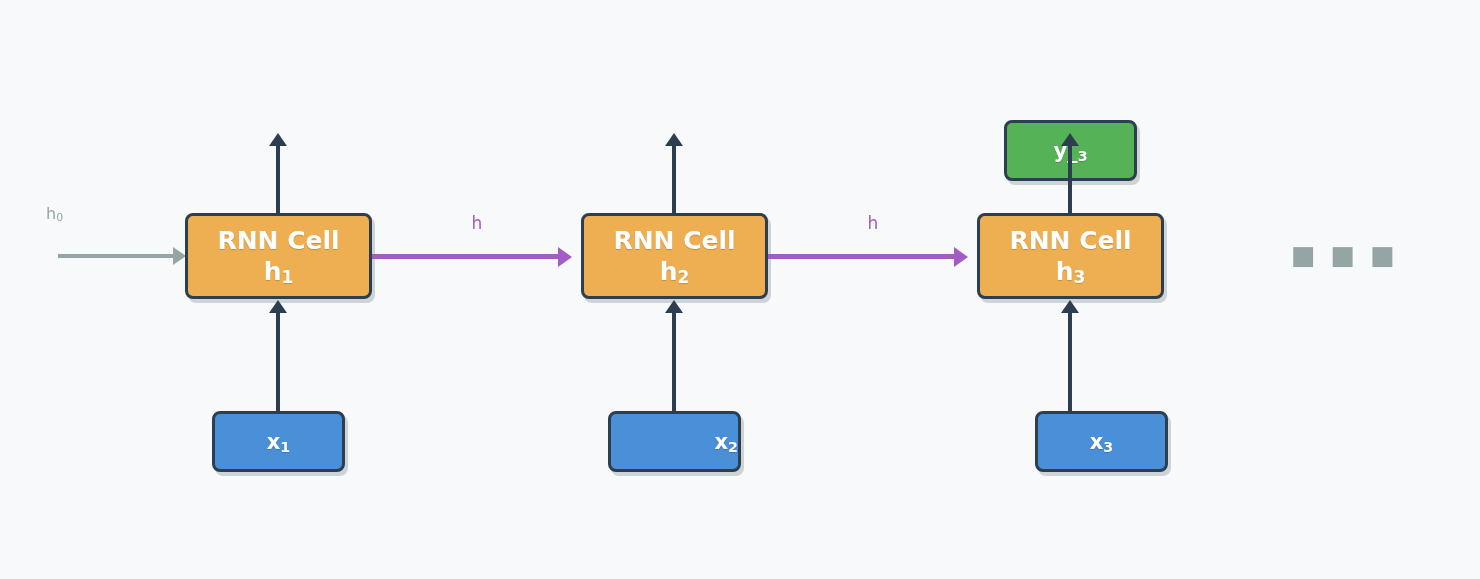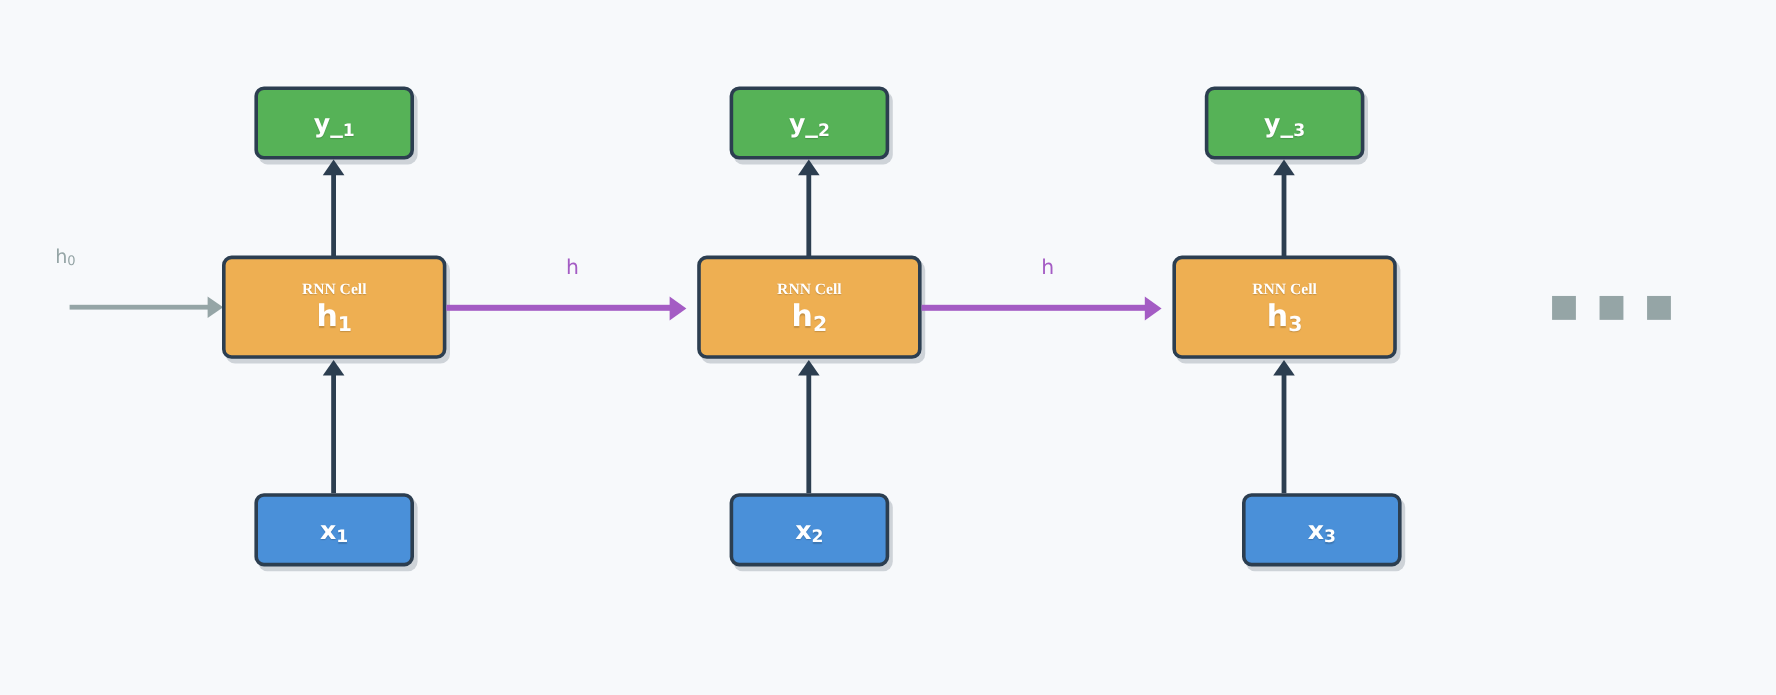--- a/index.html
+++ b/index.html
@@ -62,21 +62,21 @@
     font-size: 19px;
     line-height: 1.18;
   }
   .node-input {
     background: #4a90d9;
     width: 133px;
     height: 61px;
     top: 411px;
     font-size: 21px;
   }
-  .node-cell .cell-title { font-size: 13px; font-family: Liberation Serif, serif; }
+  .node-cell .cell-title { font-size: 25px; }
   .node-cell .cell-state { font-size: 25px; margin-top: 1px; }
 
   sub {
     font-size: 0.68em;
     vertical-align: baseline;
     position: relative;
     bottom: -0.22em;
   }
 
   
@@ -170,61 +170,55 @@
 </style>
 </head>
 <body>
 
 <div id="canvas">
 
 
   <div class="init-label"><span>h</span><sub>0</sub></div>
   <div class="init-arrow"></div>
 
-  <div class="node node-output" style="left:212px;">
-    <span><span>y_</span><sub>1</sub></span>
-  </div>
 
   <div class="v-arrow v-arrow-cell-to-out" style="left:276px;"></div>
 
   <div class="node node-cell" style="left:185px;">
     <span class="cell-title">RNN Cell</span>
     <span class="cell-state"><span>h</span><sub>1</sub></span>
   </div>
 
   <div class="v-arrow v-arrow-in-to-cell" style="left:276px;"></div>
 
   <div class="node node-input" style="left:212px;">
     <span><span>x</span><sub>1</sub></span>
   </div>
 
   <div class="h-arrow" style="left:372px; width:187px;"></div>
   <div class="h-label" style="left:407px; width:140px;">h</div>
 
-  <div class="node node-output" style="left:608px;">
-    <span><span>y_</span><sub>2</sub></span>
-  </div>
 
   <div class="v-arrow v-arrow-cell-to-out" style="left:672px;"></div>
 
   <div class="node node-cell" style="left:581px;">
     <span class="cell-title">RNN Cell</span>
     <span class="cell-state"><span>h</span><sub>2</sub></span>
   </div>
 
   <div class="v-arrow v-arrow-in-to-cell" style="left:672px;"></div>
 
-  <div class="node node-input" style="left:608px;">
+  <div class="node node-input" style="left:608px;align-items:flex-end;">
     <span><span>x</span><sub>2</sub></span>
   </div>
 
   <div class="h-arrow" style="left:768px; width:187px;"></div>
   <div class="h-label" style="left:803px; width:140px;">h</div>
 
-  <div class="node node-output" style="left:1004px;">
+  <div class="node node-output" style="left:1004px;margin-top:48px;">
     <span><span>y_</span><sub>3</sub></span>
   </div>
 
   <div class="v-arrow v-arrow-cell-to-out" style="left:1068px;"></div>
 
   <div class="node node-cell" style="left:977px;">
     <span class="cell-title">RNN Cell</span>
     <span class="cell-state"><span>h</span><sub>3</sub></span>
   </div>
 

